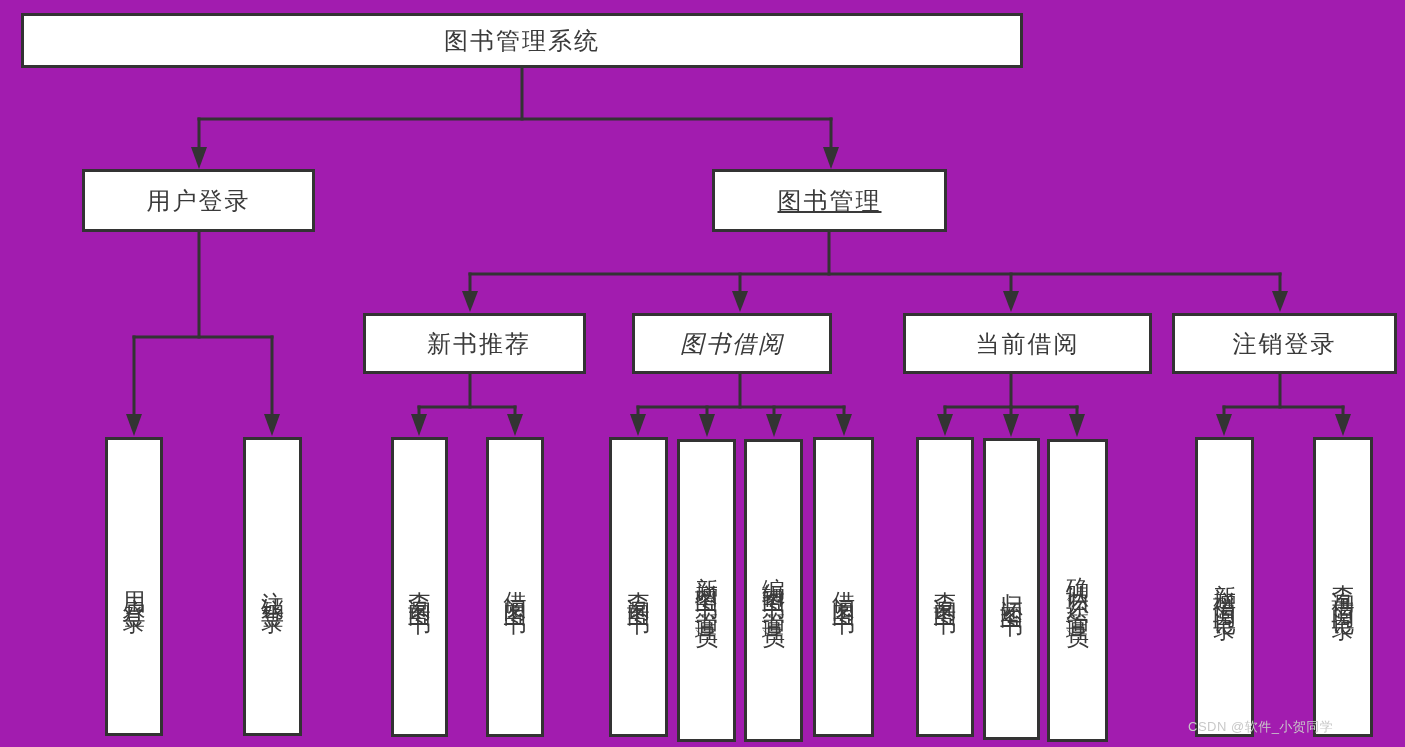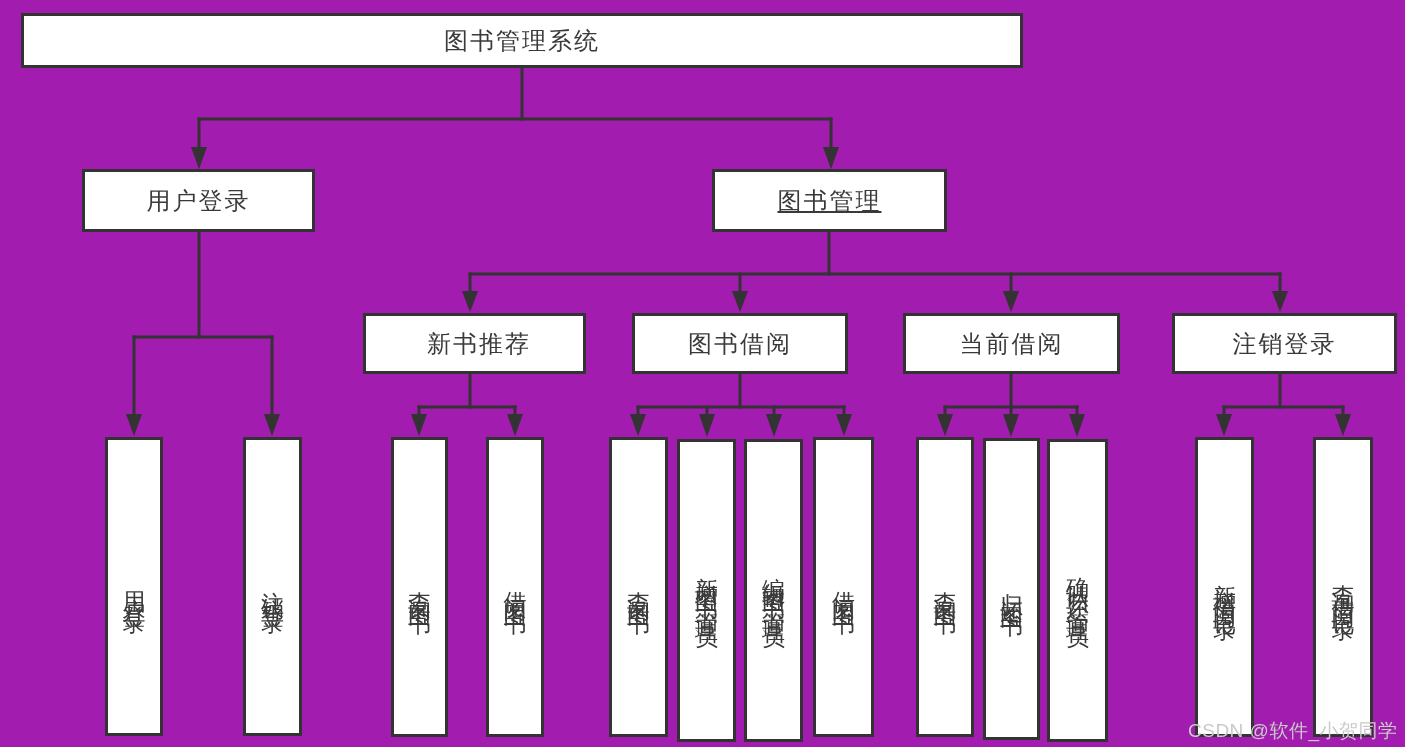--- a/index.html
+++ b/index.html
@@ -38,21 +38,21 @@
     text-orientation: mixed;
     font-size: 23px;
     letter-spacing: 7px;
     line-height: 1;
     white-space: nowrap;
   }
   #watermark {
     position: absolute;
     left: 1188px;
     top: 718px;
-    font-size: 19px;
+    font-size: 13px;
     letter-spacing: 0.5px;
     color: #c9c9c9;
     z-index: 3;
     white-space: nowrap;
   }
 </style>
 </head>
 <body>
 
 <div id="canvas">
@@ -133,24 +133,24 @@
   <div class="box hbox" style="left:82px; top:169px; width:233px; height:63px;">
     <span>用户登录</span>
   </div>
   <div class="box hbox" style="left:712px; top:169px; width:235px; height:63px;text-decoration:underline;">
     <span>图书管理</span>
   </div>
 
   <div class="box hbox" style="left:363px; top:313px; width:223px; height:61px;padding-left:9px;">
     <span>新书推荐</span>
   </div>
-  <div class="box hbox" style="left:632px; top:313px; width:216px; height:61px;">
+  <div class="box hbox" style="left:632px; top:313px; width:200px; height:61px;font-style:italic;">
     <span>图书借阅</span>
   </div>
-  <div class="box hbox" style="left:903px; top:313px; width:217px; height:61px;">
+  <div class="box hbox" style="left:903px; top:313px; width:249px; height:61px;">
     <span>当前借阅</span>
   </div>
   <div class="box hbox" style="left:1172px; top:313px; width:225px; height:61px;">
     <span>注销登录</span>
   </div>
 
   <div class="box vbox" style="left:105px; top:437px; width:58px; height:299px;">
     <span>用户登录</span>
   </div>
   <div class="box vbox" style="left:243px; top:437px; width:59px; height:299px;">

